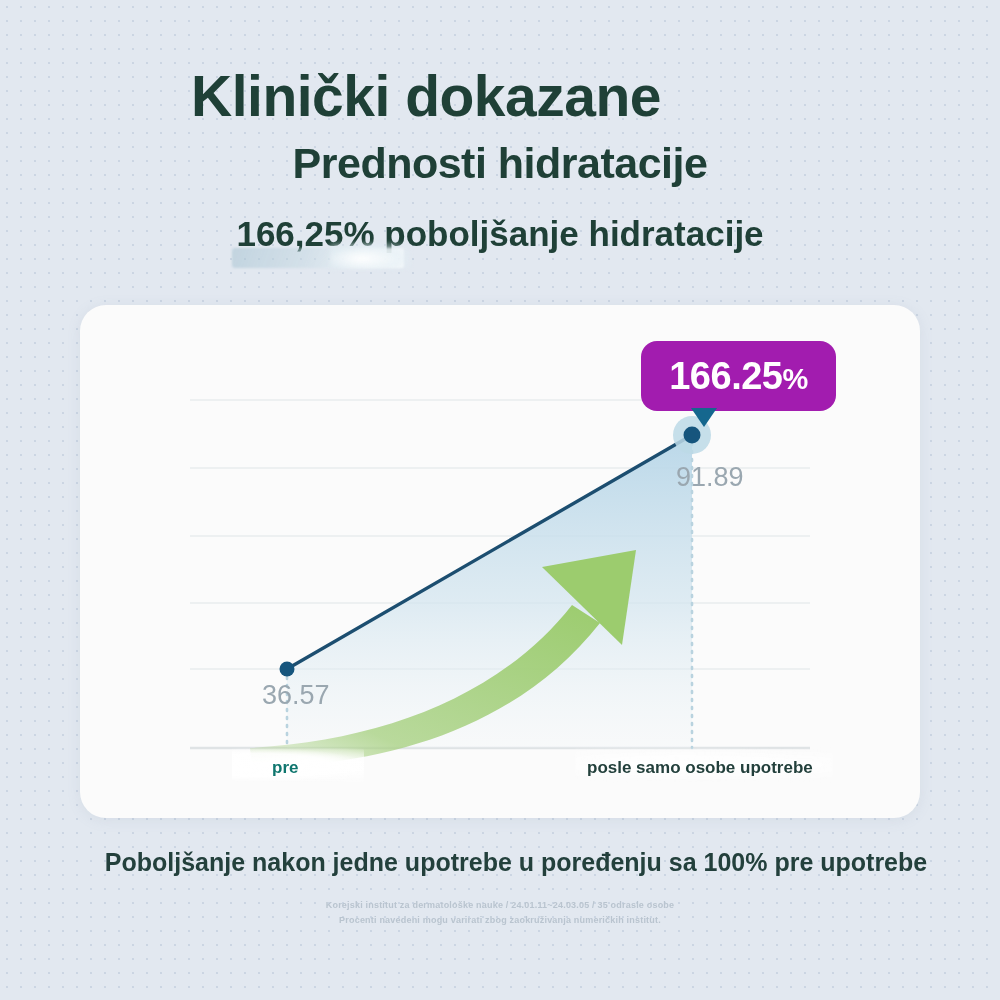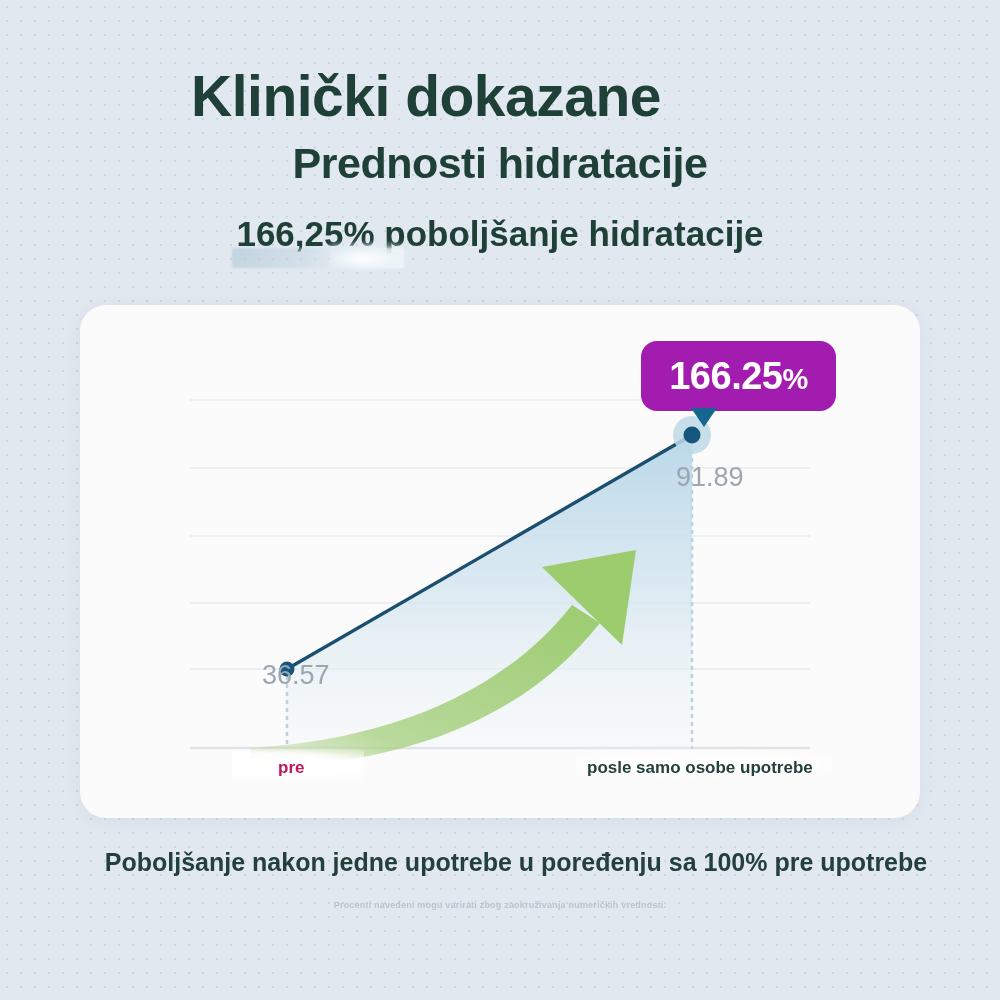--- a/index.html
+++ b/index.html
@@ -145,35 +145,34 @@
   }
 
   
   .val-label {
     position: absolute;
     color: #9aa7b0;
     font-size: 27px;
     font-weight: 400;
     white-space: nowrap;
   }
-  .val-start { left: 262px; top: 660px; }
+  .val-start { left: 262px; top: 680px; }
   .val-end   { left: 676px; top: 462px; }
 
   
   .axis-label {
     position: absolute;
     font-size: 17px;
     font-weight: 700;
     white-space: nowrap;
   }
   .axis-pre {
     left: 272px;
     top: 758px;
-    color: #be185d;
-    margin-left: 6px;
+    color: #0f766e;
   }
   .axis-post {
     left: 587px;
     top: 758px;
     color: #23403c;
   }
   
   .pre-wm {
     position: absolute;
     left: 232px;
@@ -294,16 +293,17 @@
   <div class="val-label val-end">91.89</div>
 
   <div class="pre-wm"></div>
   <div class="post-wm"></div>
   <div class="axis-label axis-pre">pre</div>
   <div class="axis-label axis-post">posle samo osobe upotrebe</div>
 
   <div class="caption">Poboljšanje nakon jedne upotrebe u poređenju sa 100% pre upotrebe</div>
 
   <div class="footnotes">
-    <div class="footnote">Procenti navedeni mogu varirati zbog zaokruživanja numeričkih vrednosti.</div>
+    <div class="footnote">Korejski institut za dermatološke nauke / 24.01.11~24.03.05 / 35 odrasle osobe</div>
+    <div class="footnote">Procenti navedeni mogu varirati zbog zaokruživanja numeričkih institut.</div>
   </div>
 
 </div>
 
 </body></html>

